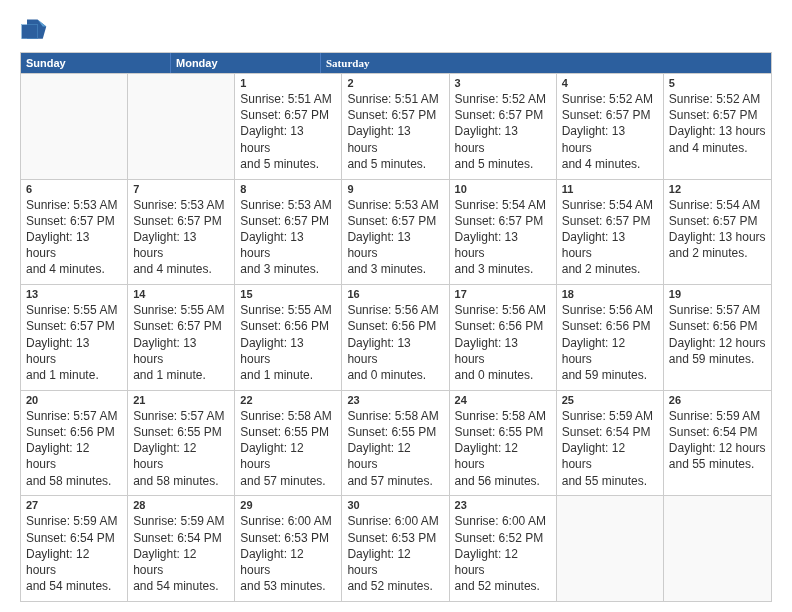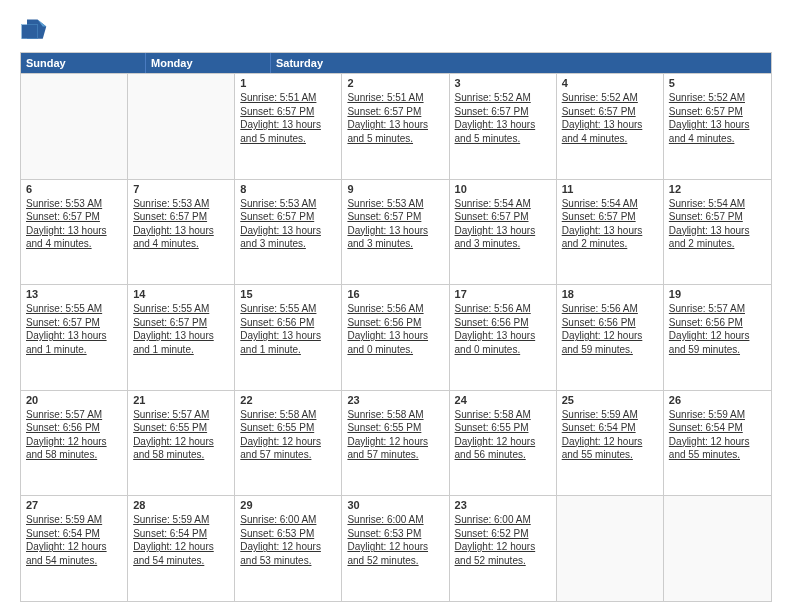--- a/index.html
+++ b/index.html
@@ -52,32 +52,32 @@
       color: #555;
     }
     .calendar {
       flex: 1;
       display: flex;
       flex-direction: column;
       border: 1px solid #ccc;
     }
     .cal-header-row {
       display: grid;
-      grid-template-columns: repeat(6, 1fr);
+      grid-template-columns: repeat(5, 1fr);
       background: #2c5f9e;
     }
     .cal-header-cell {
       color: #fff;
       font-size: 11px;
       font-weight: bold;
       padding: 4px 5px;
       text-align: left;
       border-right: 1px solid #4a7bc0;
     }
-    .cal-header-cell:last-child { border-right: none; }
+    .cal-header-cell:last-child { border-right: none; font-family: Liberation Serif, serif; }
     .cal-body {
       flex: 1;
       display: flex;
       flex-direction: column;
     }
     .cal-week {
       display: grid;
       grid-template-columns: repeat(7, 1fr);
       flex: 1;
       border-top: 1px solid #ccc;
@@ -92,24 +92,23 @@
     }
     .cal-cell:last-child { border-right: none; }
     .cal-cell.empty { background: #f9f9f9; }
     .day-num {
       font-size: 11px;
       font-weight: bold;
       margin-bottom: 2px;
       display: block;
     }
     .cell-text {
-      font-size: 10px;
+      font-size: 12px;
       line-height: 1.35;
       color: #333;
-      text-decoration: underline;
     }
   </style>
 </head>
 <body>
 
 <div class="page">
   <div class="header">
     <div class="logo">
       <svg class="logo-icon" viewBox="0 0 32 32">
         <polygon points="20,4 30,12 26,26 8,26 8,4" fill="#2c5f9e"></polygon>

